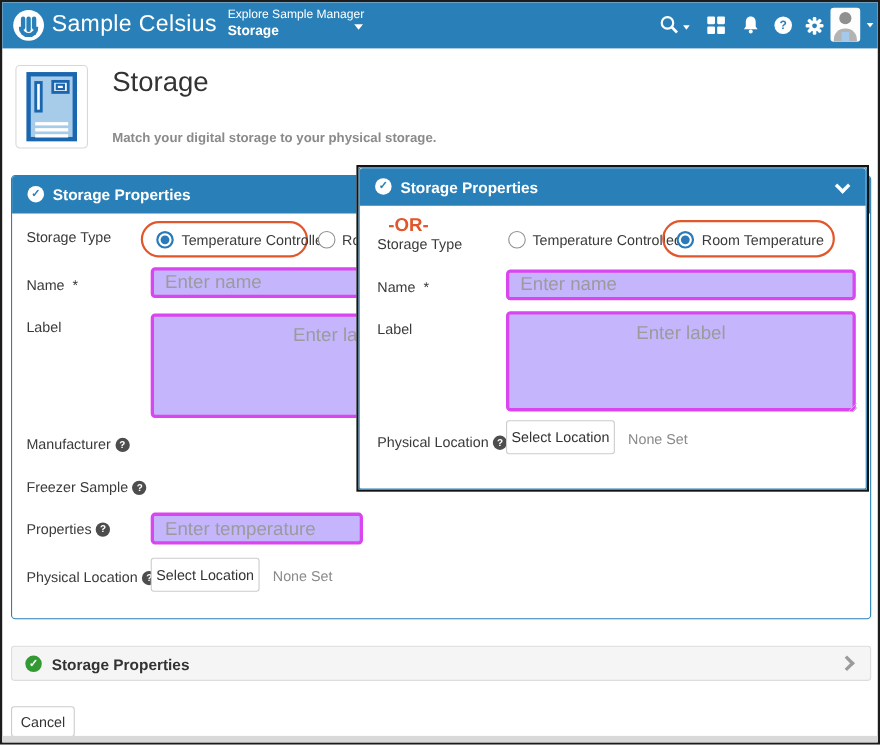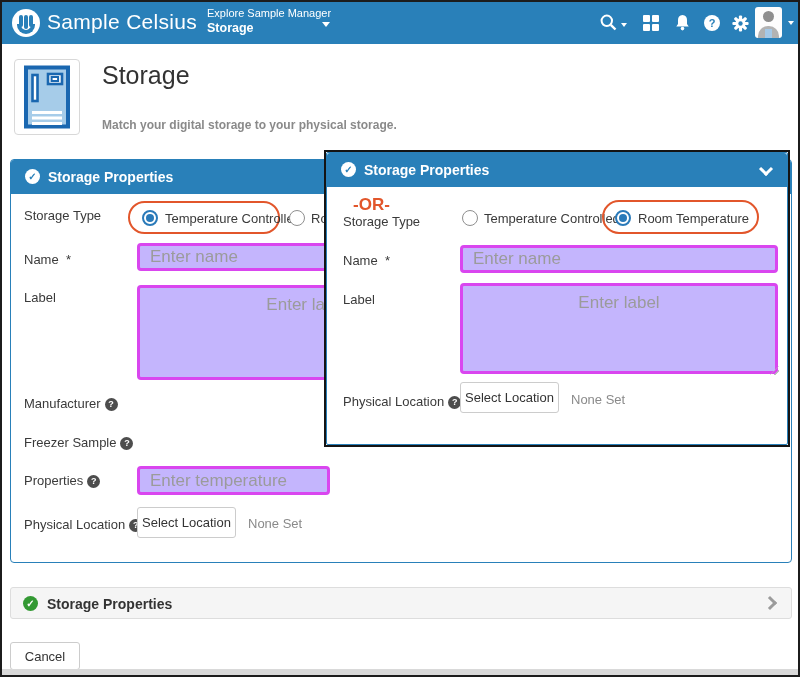--- a/index.html
+++ b/index.html
@@ -65,21 +65,21 @@
   .select-box .clr { position:absolute; right:38px; top:4px; font-size:15px; color:#aaa; cursor:pointer; }
   .select-box .sep { position:absolute; right:29px; top:6px; width:1px; height:16px; background:#ddd; }
   .select-box .chv { position:absolute; right:11px; top:9px; }
 
   .resize-handle { position:absolute; right:2px; bottom:2px; width:9px; height:9px; background:repeating-linear-gradient(135deg, transparent 0 2px, #bbb 2px 3.5px); clip-path:polygon(100% 0, 100% 100%, 0 100%); }
 
   
   .hier { left:8px; top:585px; width:782px; height:32px; background:#f5f5f5; border:1px solid #ddd; border-radius:3px; cursor:pointer; }
   .hier .check-circle { background:#339933; color:#fff; left:12px; top:8px; }
   .hier-title { position:absolute; left:36px; top:8px; font-size:14px; font-weight:700; color:#333; }
-  .btn-cancel { left:8px; top:640px; width:70px; height:28px; }
+  .btn-cancel { left:8px; top:640px; width:58px; height:28px; }
   .btn-finish { left:654px; top:640px; width:138px; height:28px; background:#5cb85c; border:1px solid #4cae4c; border-radius:3px; color:#fff; font-size:13px; font-weight:600; font-family:"Liberation Sans", sans-serif; cursor:pointer; }
   .bottom-strip { left:0; bottom:0; width:796px; height:6px; background:#d9d9d9; }
 </style>
 </head>
 <body>
 
 <div id="screen">
 
   <div class="abs navbar">
     <div class="abs brand-logo">

